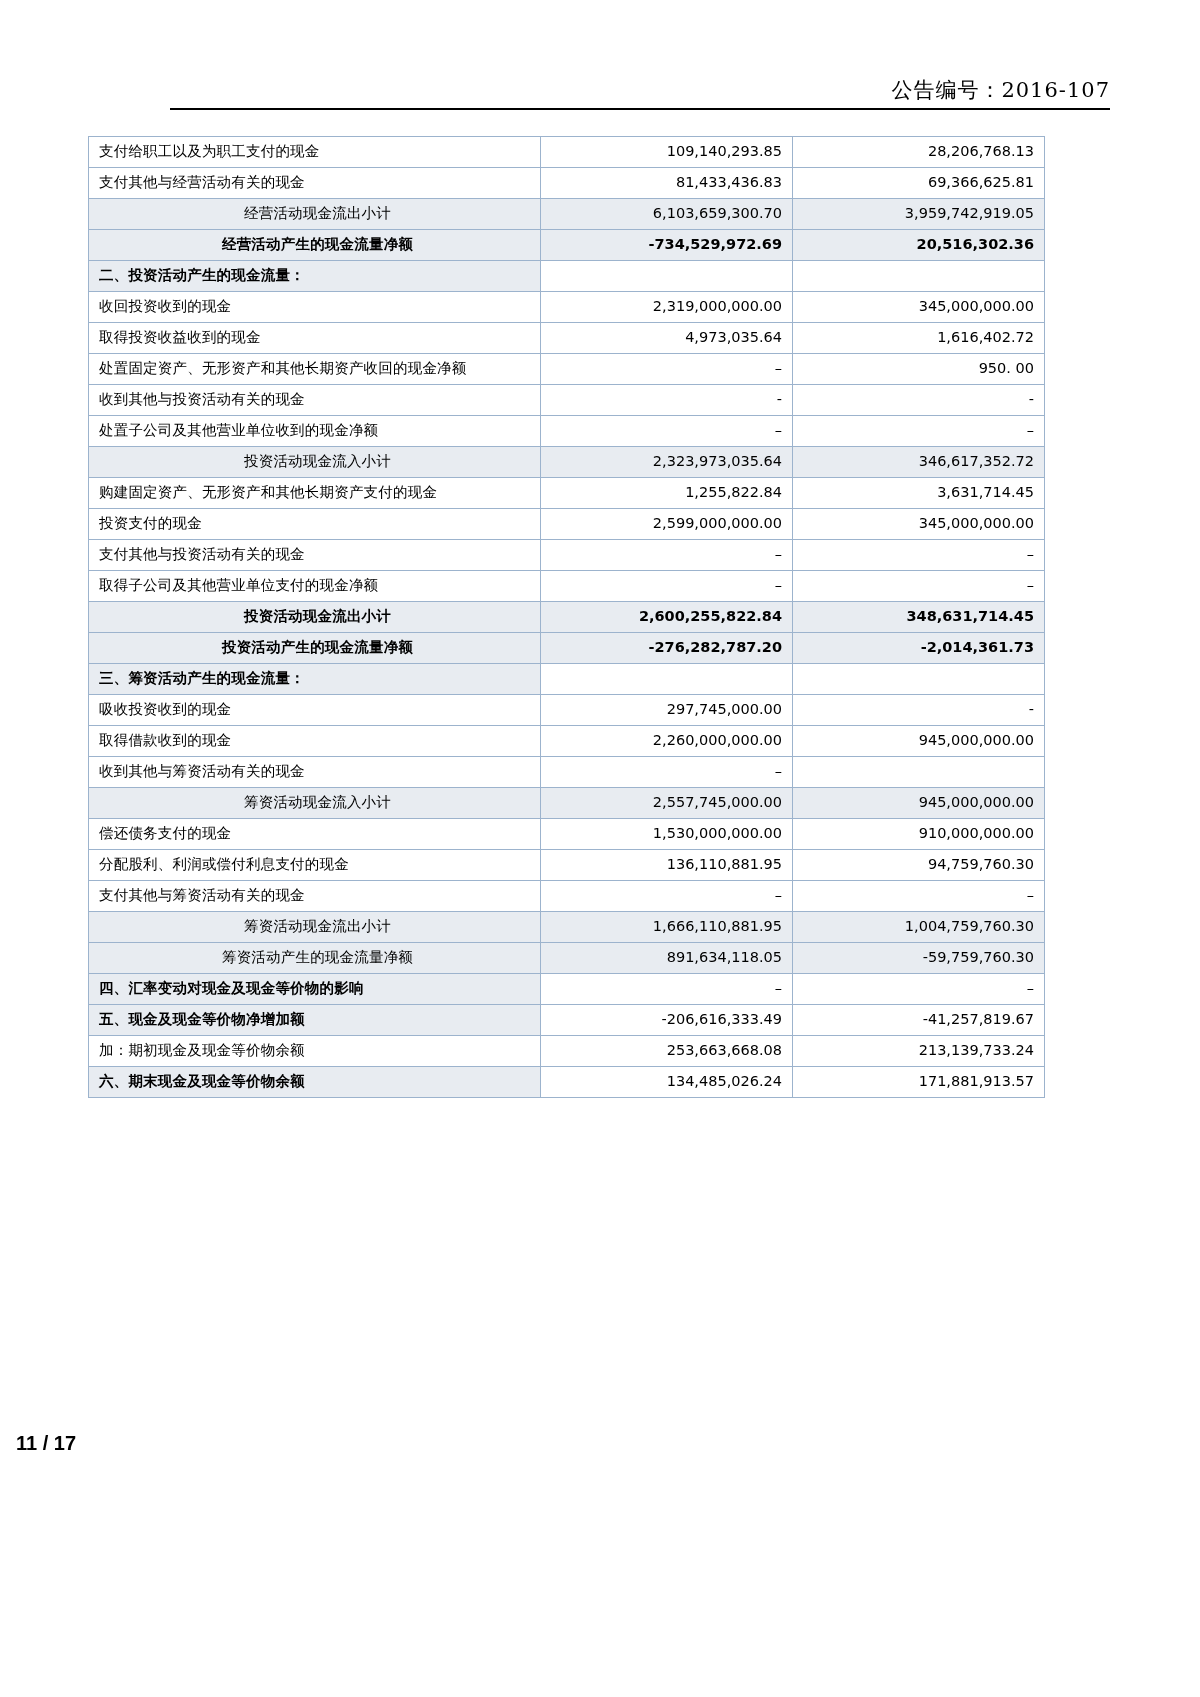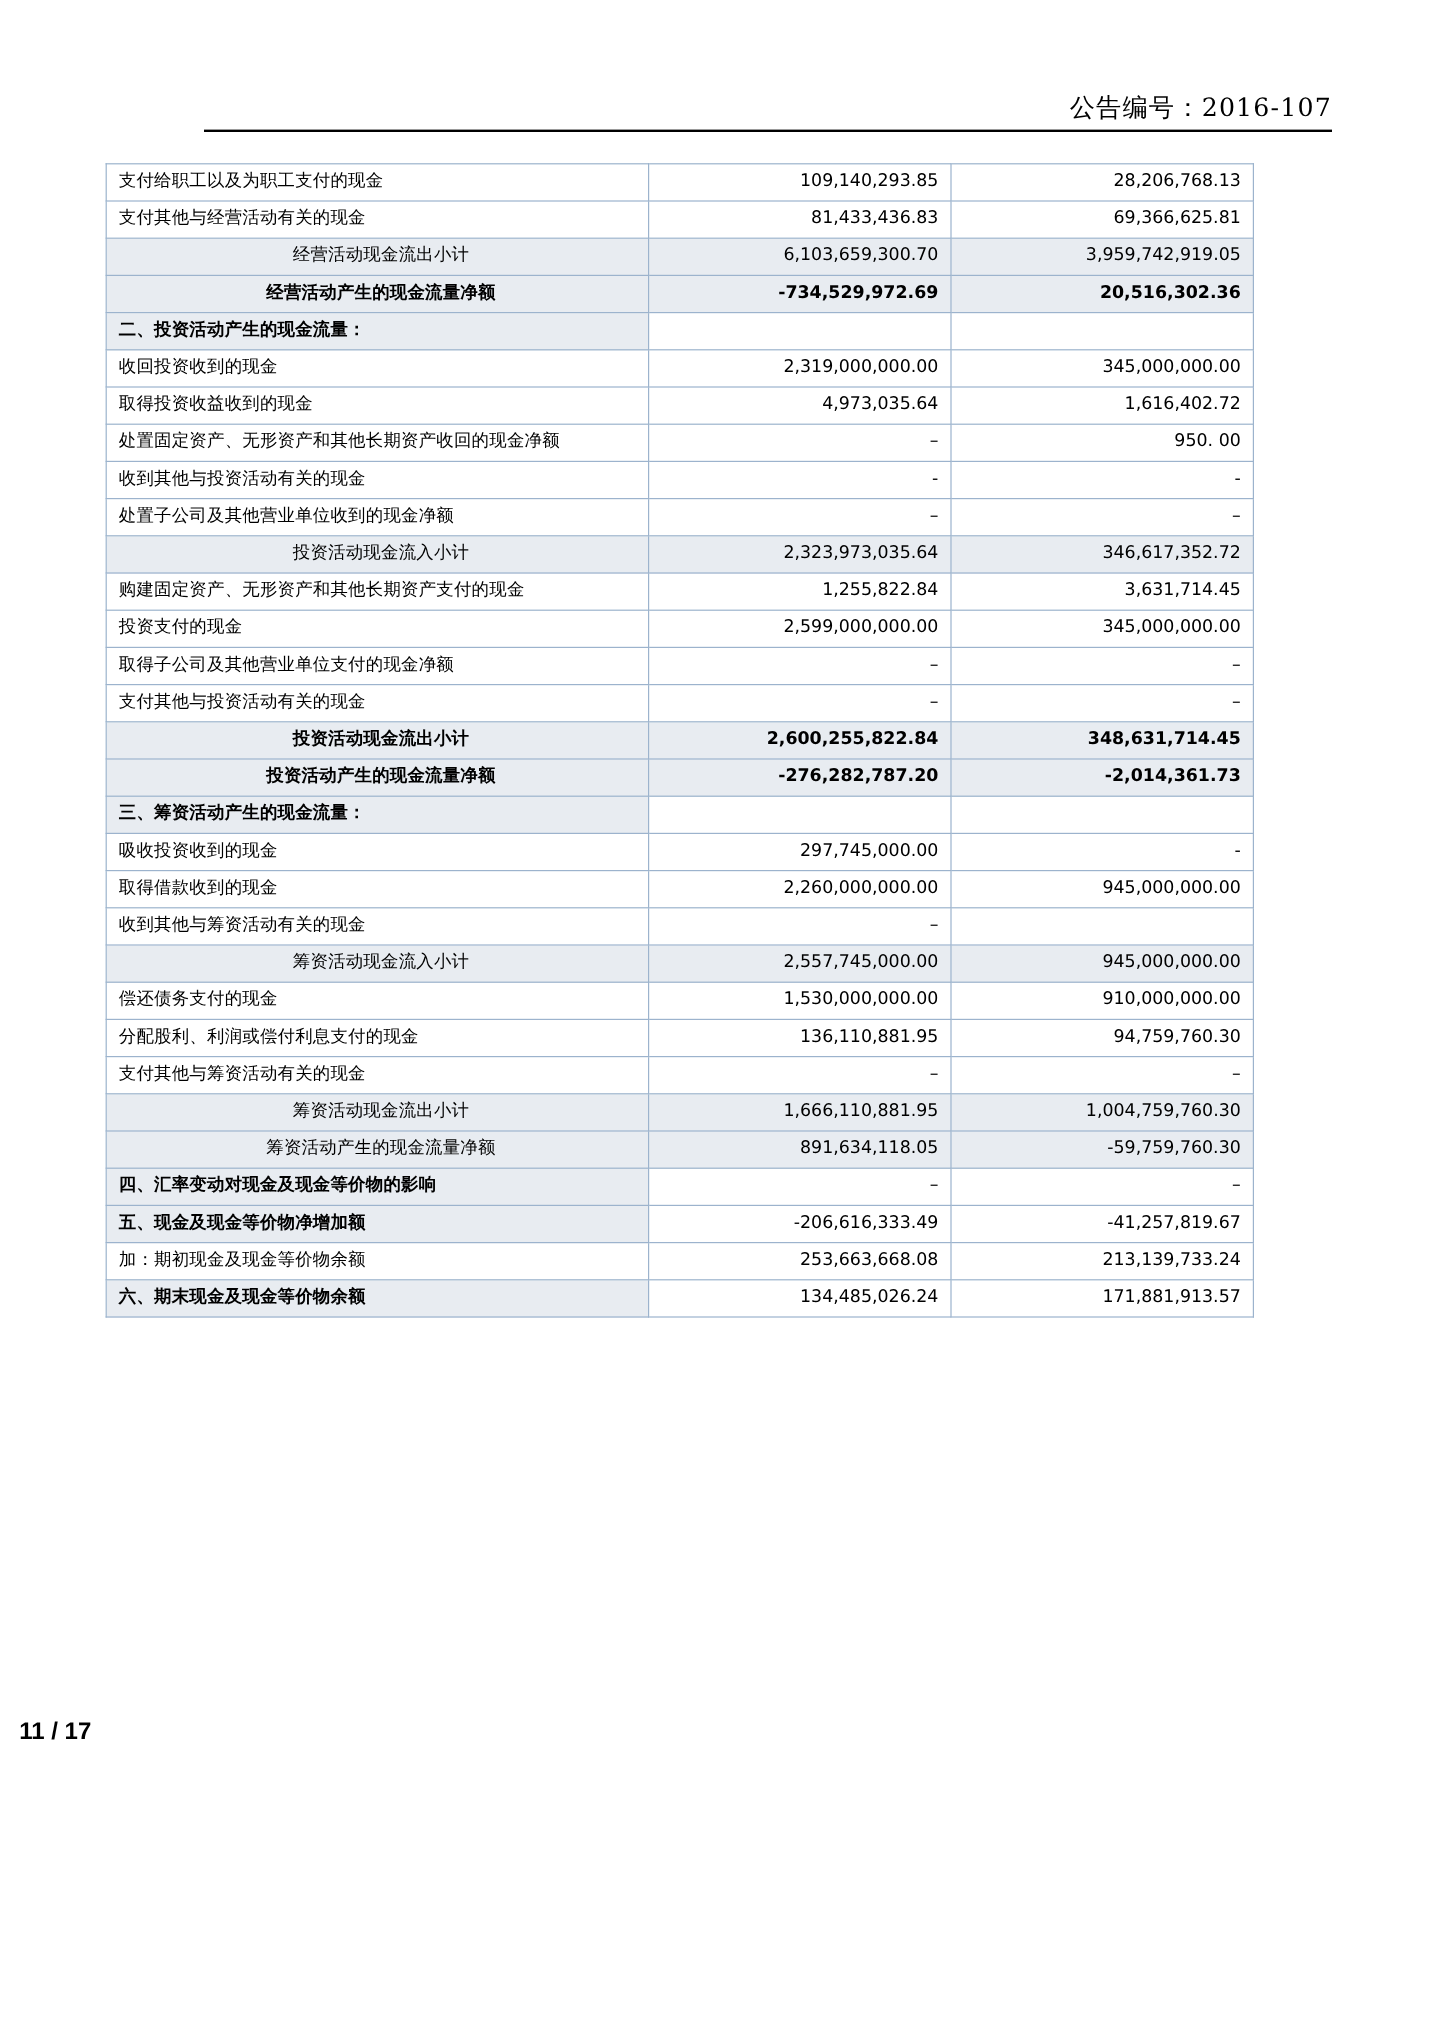--- a/index.html
+++ b/index.html
@@ -173,26 +173,26 @@
           <td class="label">购建固定资产、无形资产和其他长期资产支付的现金</td>
           <td class="num">1,255,822.84</td>
           <td class="num">3,631,714.45</td>
         </tr>
         <tr>
           <td class="label">投资支付的现金</td>
           <td class="num">2,599,000,000.00</td>
           <td class="num">345,000,000.00</td>
         </tr>
         <tr>
+          <td class="label">支付其他与投资活动有关的现金</td>
+          <td class="num">–</td>
+          <td class="num">–</td>
+        </tr>
+        <tr>
           <td class="label">取得子公司及其他营业单位支付的现金净额</td>
-          <td class="num">–</td>
-          <td class="num">–</td>
-        </tr>
-        <tr>
-          <td class="label">支付其他与投资活动有关的现金</td>
           <td class="num">–</td>
           <td class="num">–</td>
         </tr>
         <tr class="shade bold">
           <td class="label">投资活动现金流出小计</td>
           <td class="num">2,600,255,822.84</td>
           <td class="num">348,631,714.45</td>
         </tr>
         <tr class="shade bold">
           <td class="label">投资活动产生的现金流量净额</td>

